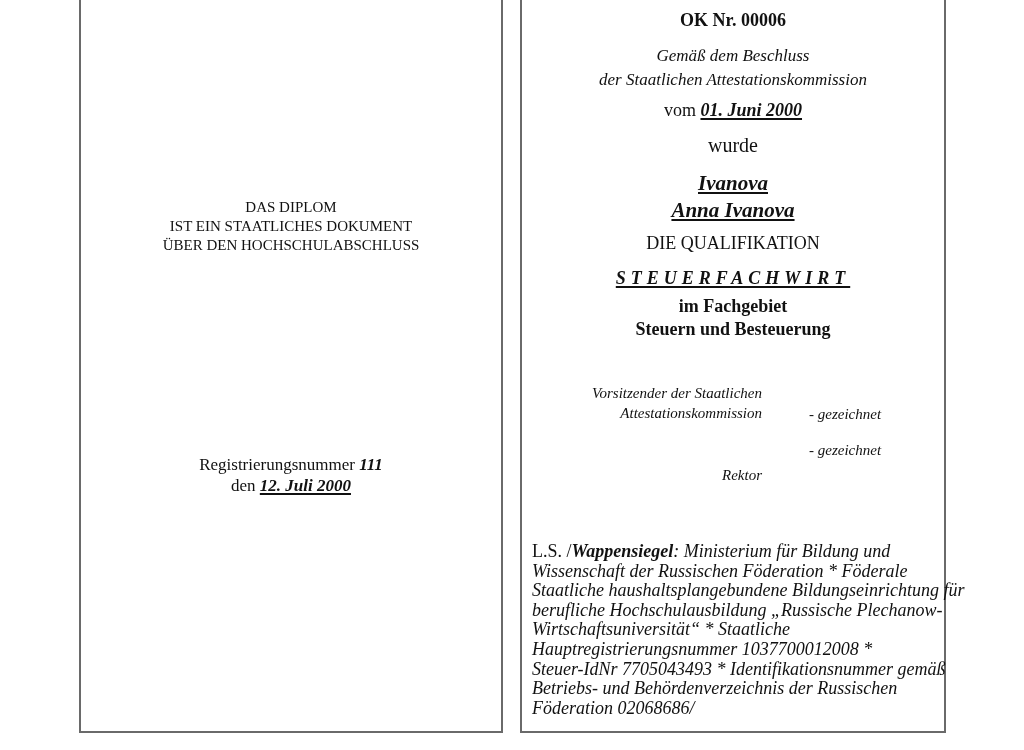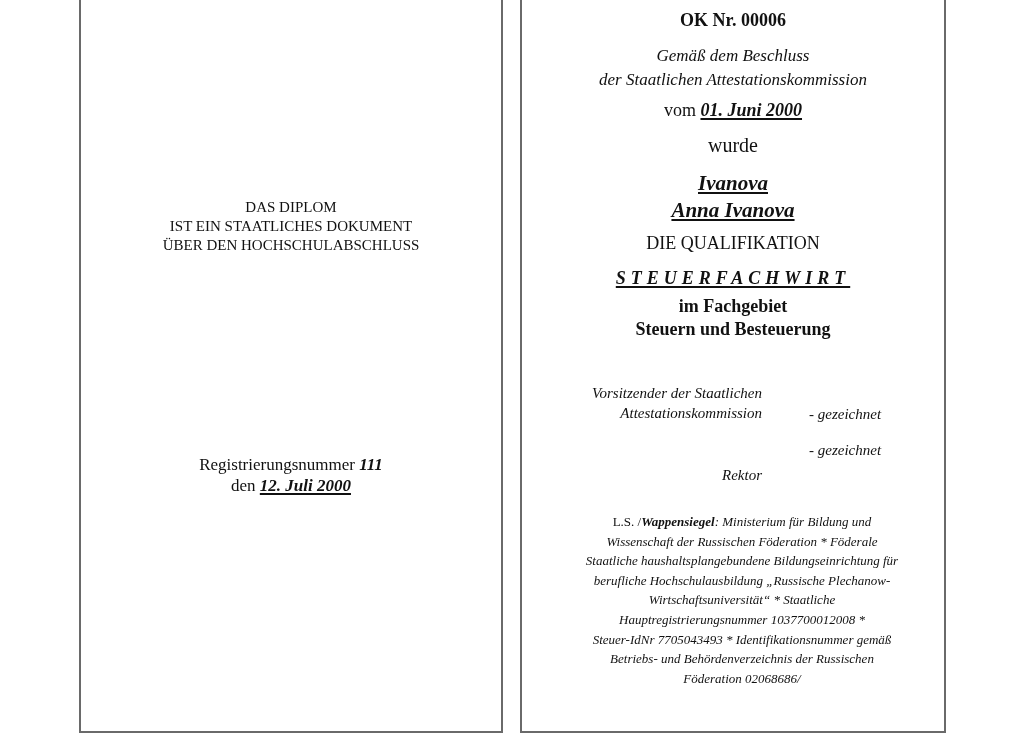--- a/index.html
+++ b/index.html
@@ -30,21 +30,21 @@
     #verliehen { top: 342px; font-size: 18px; }
 
     .sig-row { position: absolute; font-style: italic; font-size: 15px; line-height: 20px; }
     .sig-left { left: 0; width: 240px; text-align: right; }
     .sig-right { left: 287px; }
     #sig1-l { top: 385px; }
     #sig1-r { top: 406px; }
     #sig2-l { top: 442px; margin-top: 25px; }
     #sig2-r { top: 442px; }
 
-    #seal { position: absolute; left: 10px; top: 514px; width: 420px; font-size: 13px; line-height: 19.6px; white-space: nowrap; text-align: center; }
+    #seal { position: absolute; left: 10px; top: 544px; width: 420px; font-size: 18px; line-height: 19.6px; white-space: nowrap; }
     #seal .line { display: block; }
   </style>
 </head>
 <body>
 
 <div class="page" id="left-page">
   <div class="c" id="left-statement">
     <div>DAS DIPLOM</div>
     <div>IST EIN STAATLICHES DOKUMENT</div>
     <div>ÜBER DEN HOCHSCHULABSCHLUSS</div>

